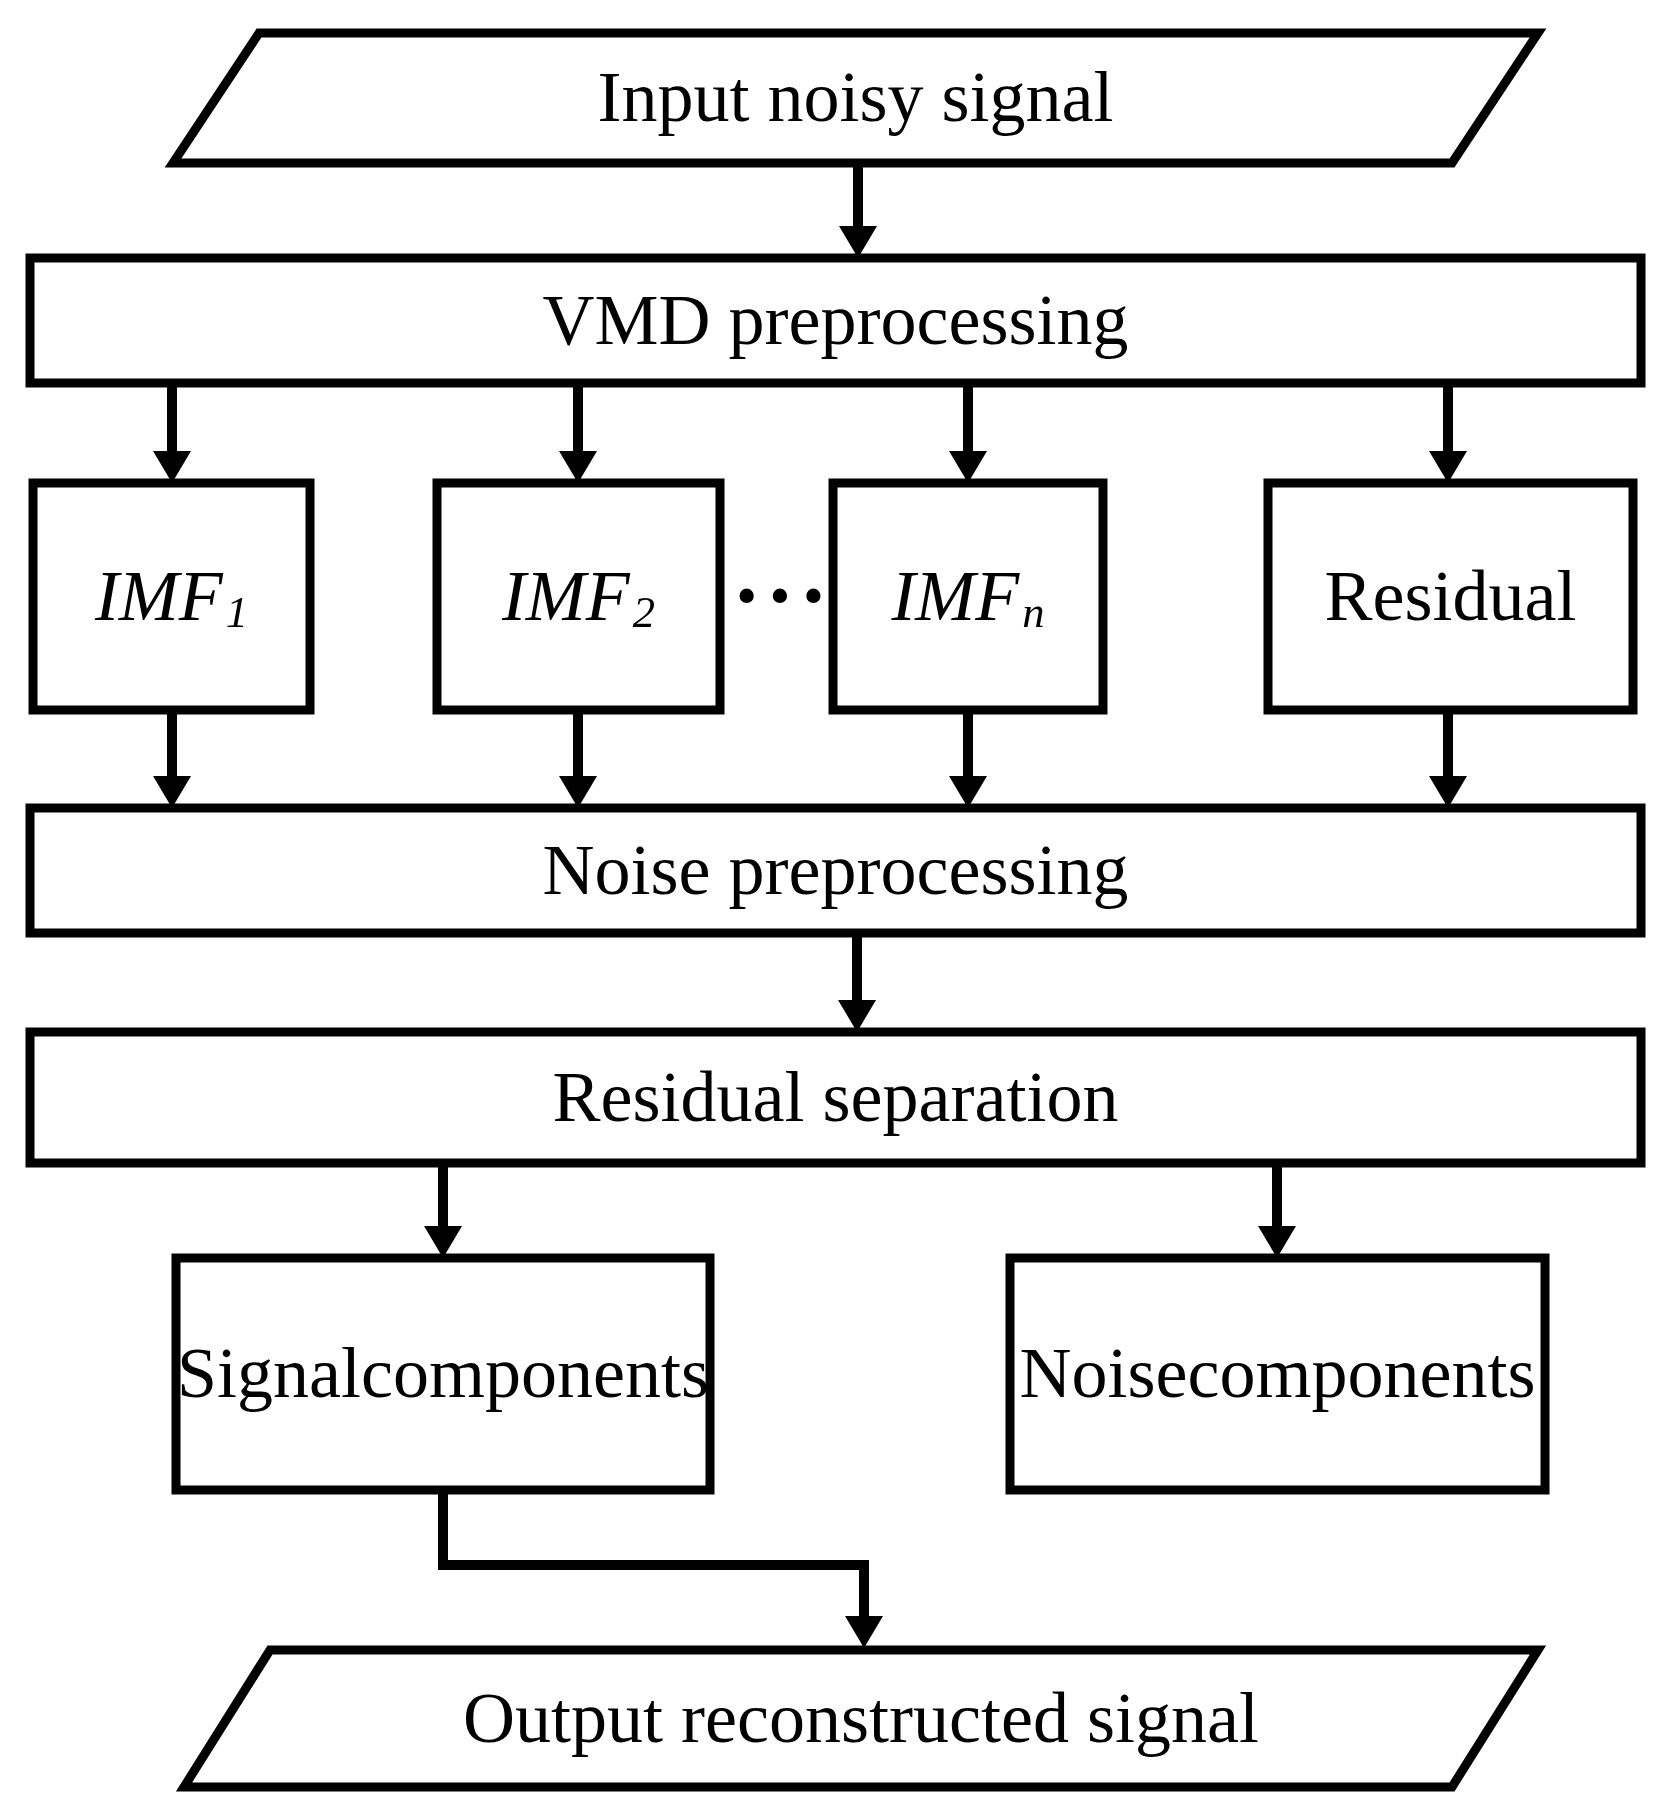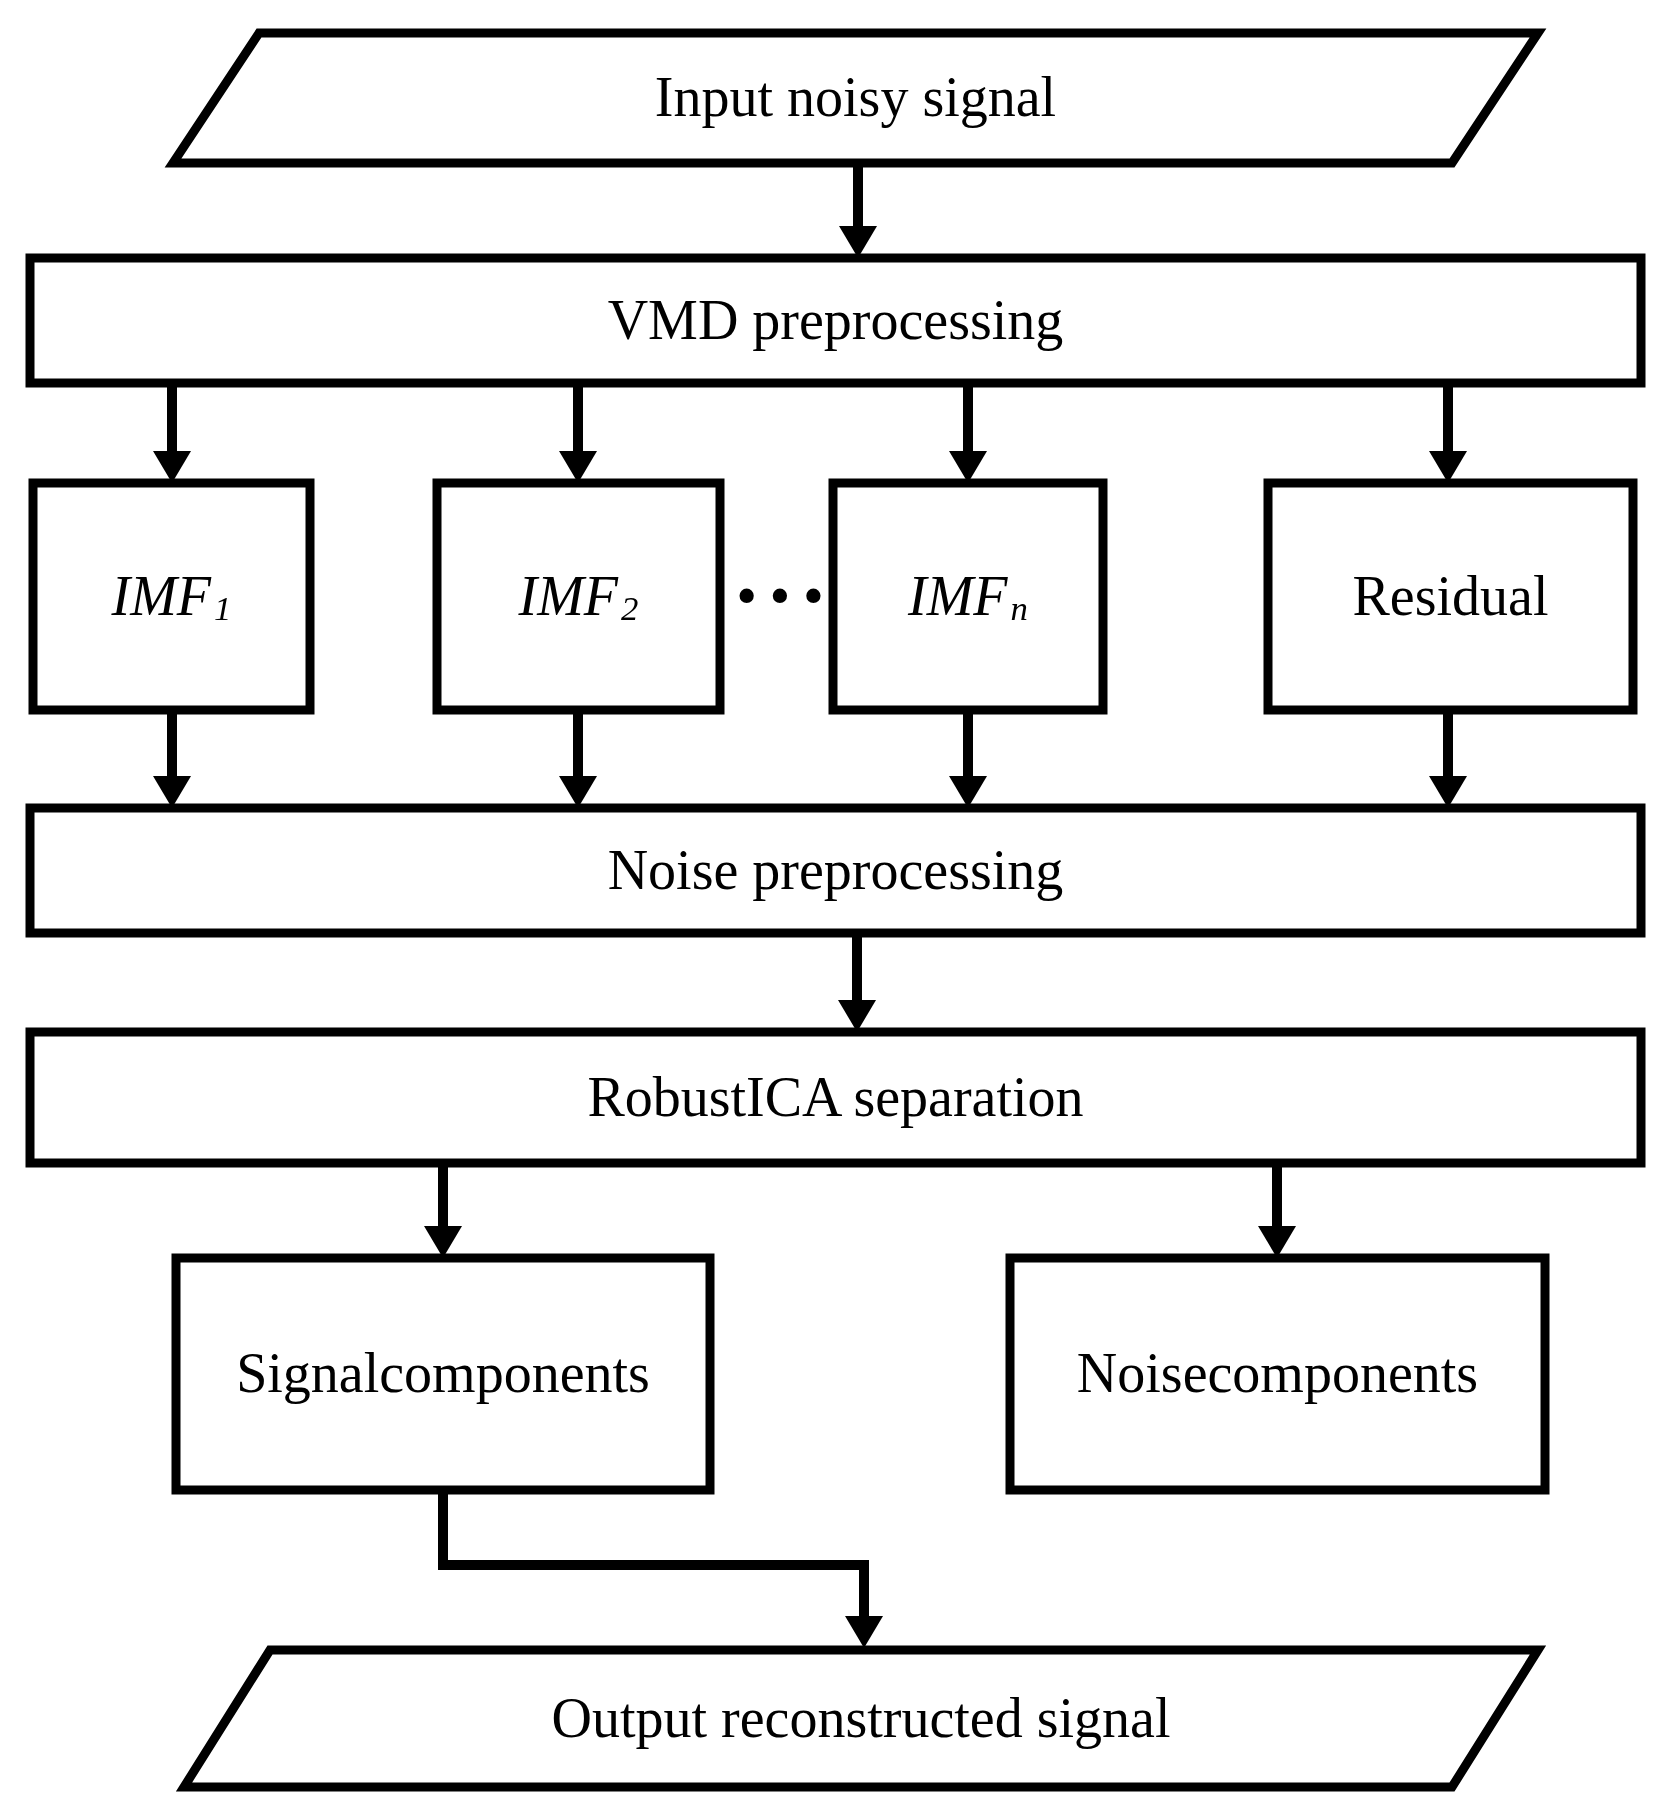--- a/index.html
+++ b/index.html
@@ -9,21 +9,21 @@
     background:var(--bg); color:var(--text);
     font-family:"Liberation Serif", serif;
     overflow:hidden;
   }
   svg.layer { position:absolute; left:0; top:0; width:1663px; height:1811px; }
   .shape { fill:var(--bg); stroke:var(--stroke); stroke-width:9px; }
   .line  { fill:none; stroke:var(--stroke); stroke-width:10px; stroke-linejoin:miter; }
   .head  { fill:var(--stroke); stroke:none; }
   .label {
     position:absolute; display:flex; align-items:center; justify-content:center;
-    text-align:center; font-size:56px; line-height:1.32; color:var(--text);
+    text-align:center; font-size:72px; line-height:1.32; color:var(--text);
     white-space:nowrap;
   }
   .label .stack { display:flex; }
   .italic { font-style:italic; }
   .sub { font-size:0.62em; position:relative; top:0.35em; margin-left:3px; }
   .dots { font-weight:bold; font-size:88px; letter-spacing:4px; }
 </style>
 </head>
 <body>
 
@@ -105,21 +105,21 @@
 
   <div class="label" style="left:1268px; top:483px; width:365px; height:227px;">
     <span>Residual</span>
   </div>
 
   <div class="label" style="left:30px; top:808px; width:1611px; height:125px;">
     <span>Noise preprocessing</span>
   </div>
 
   <div class="label" style="left:30px; top:1032px; width:1611px; height:131px;">
-    <span>RobustICA separation</span>
+    <span>Residual separation</span>
   </div>
 
   <div class="label" style="left:176px; top:1258px; width:534px; height:232px;">
     <div class="stack">
       <span>Signal</span>
       <span>components</span>
     </div>
   </div>
 
   <div class="label" style="left:1010px; top:1258px; width:535px; height:232px;">

